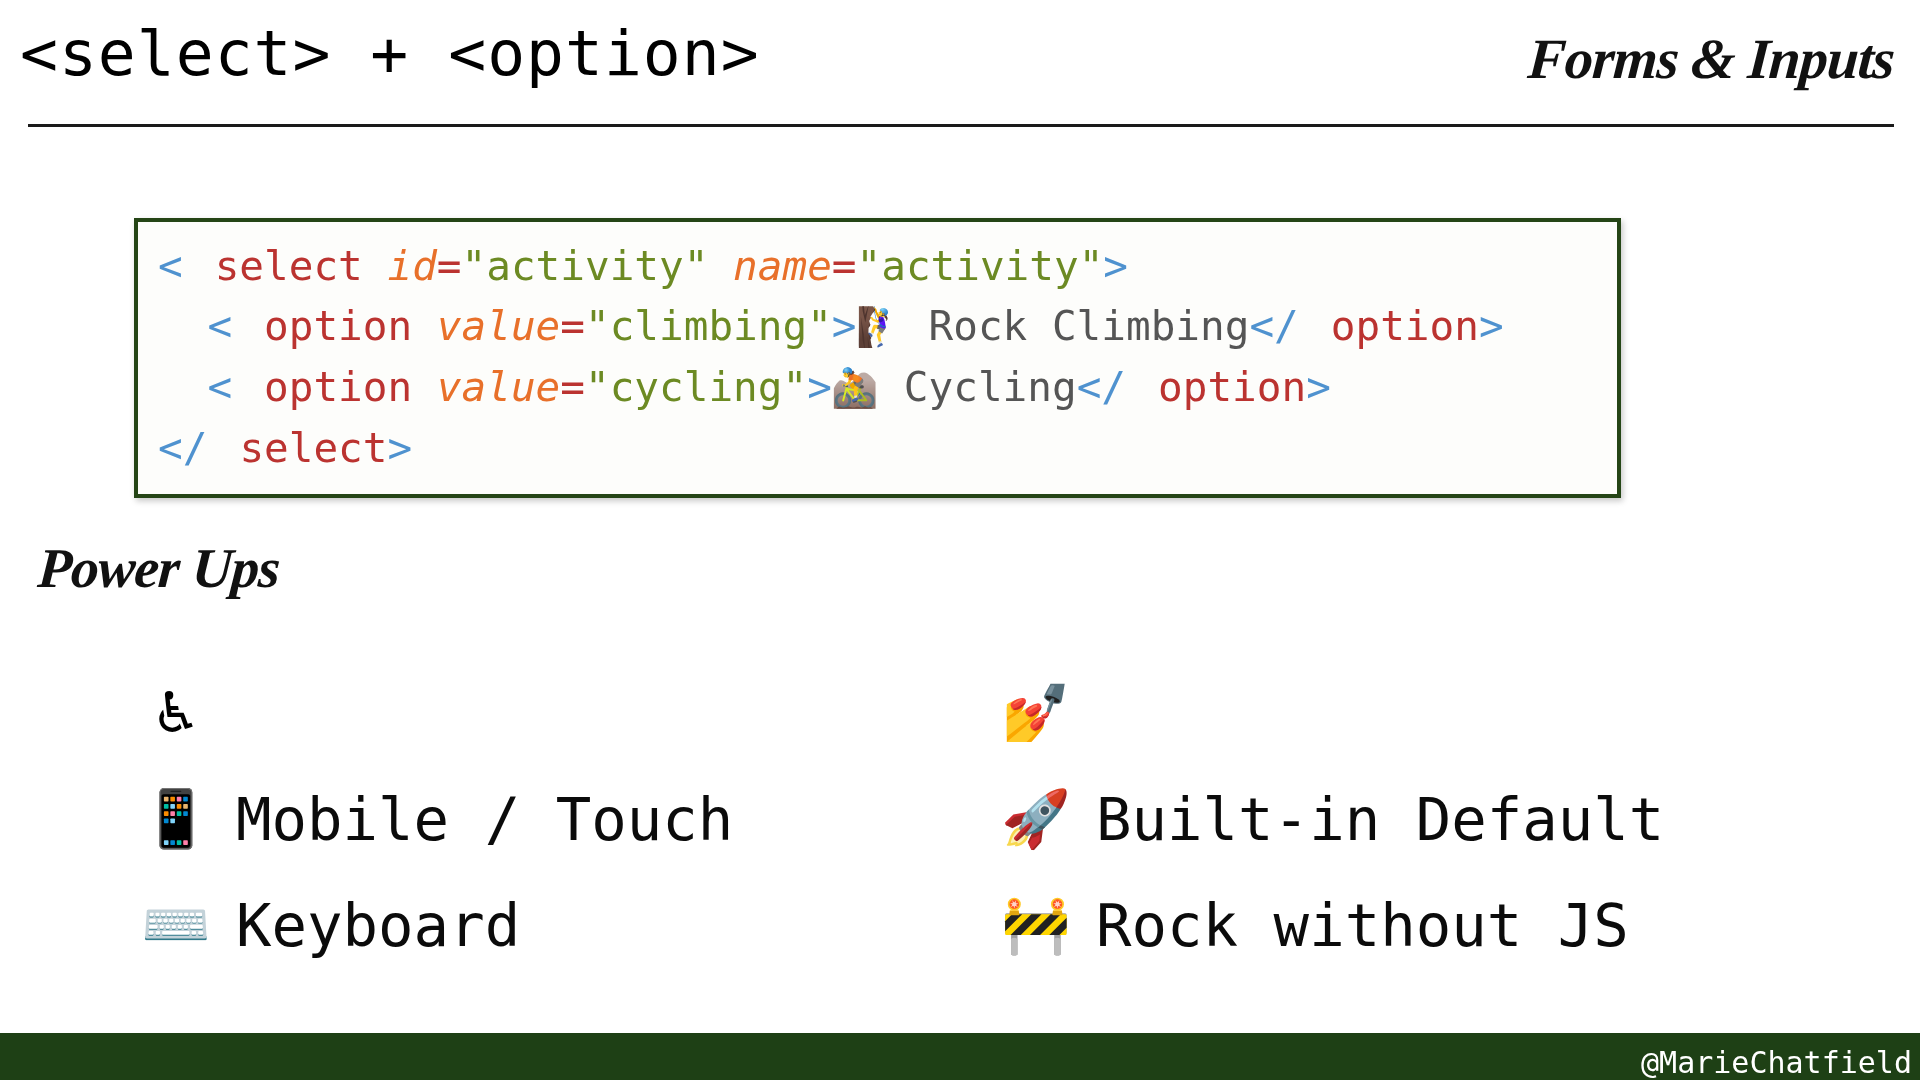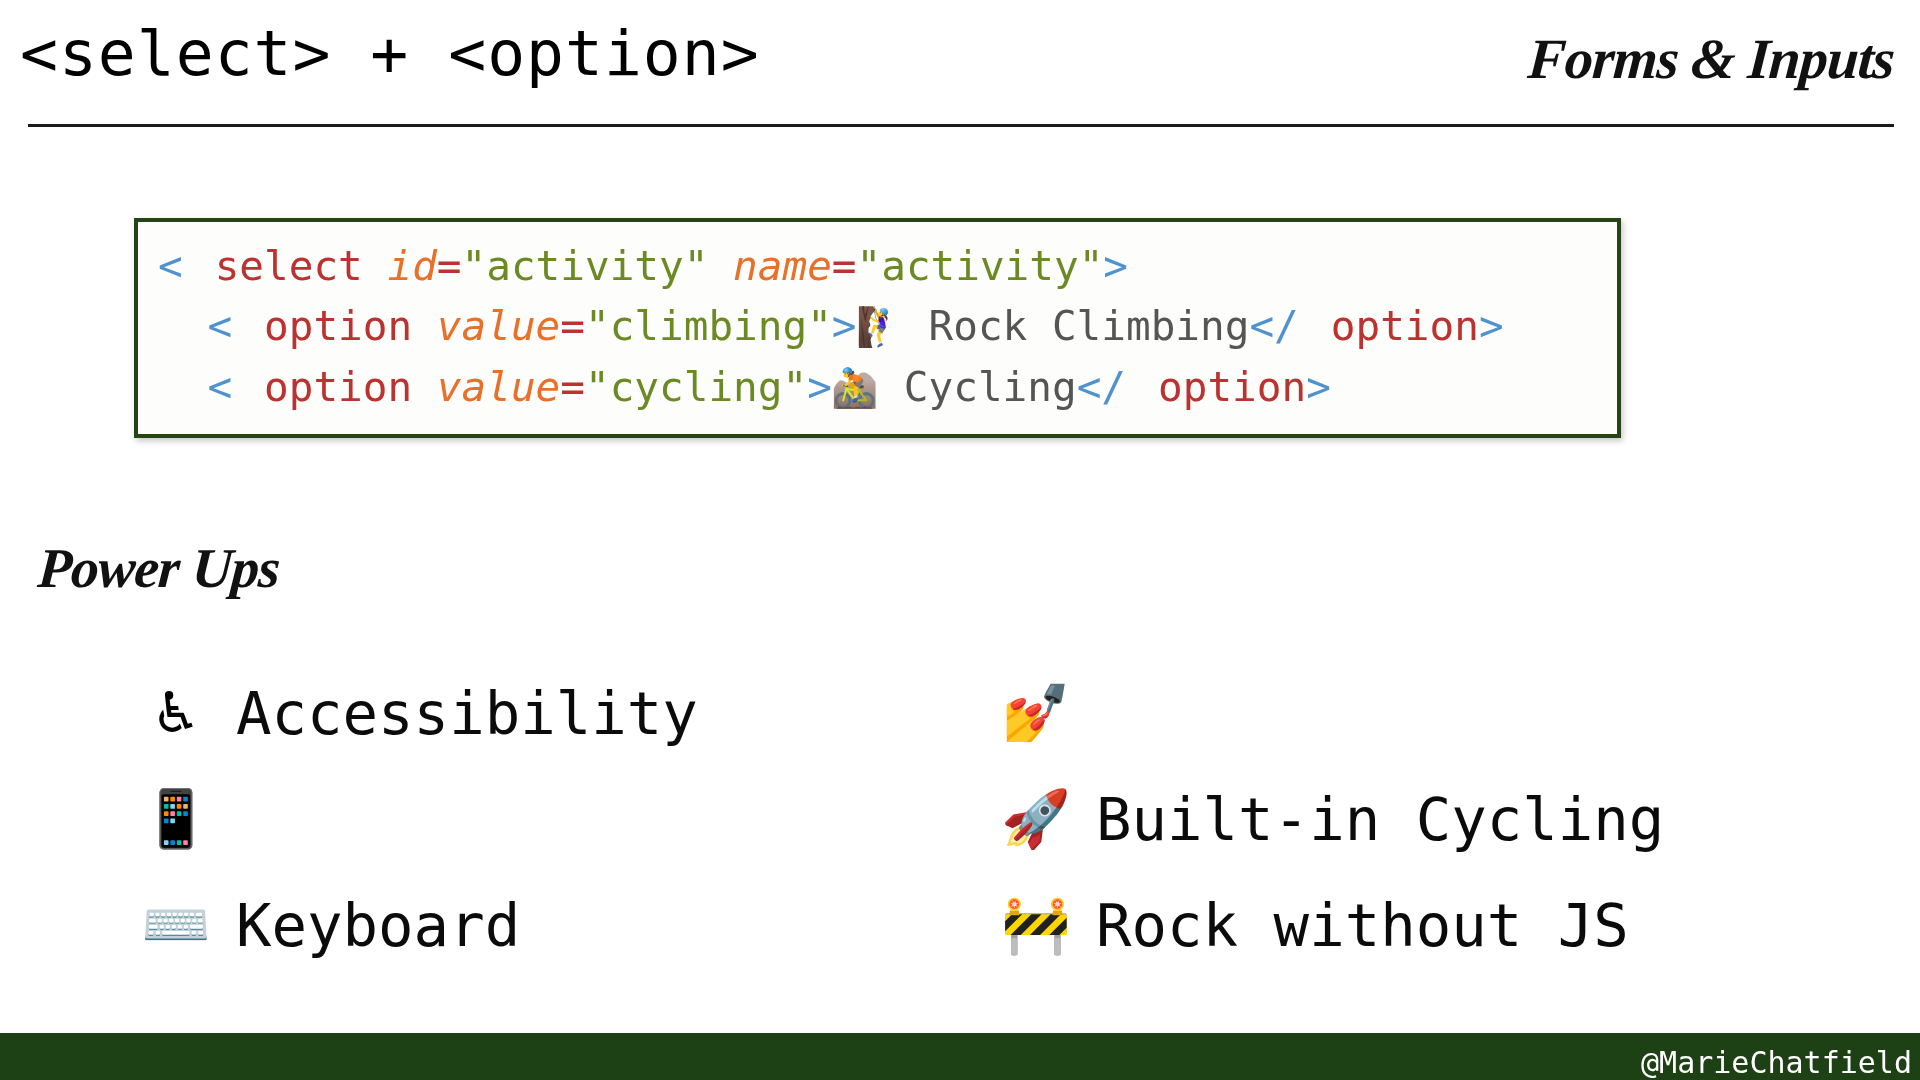--- a/index.html
+++ b/index.html
@@ -159,39 +159,40 @@
   <div class="header-title">&lt;select&gt; + &lt;option&gt;</div>
   <div class="header-kicker">Forms &amp; Inputs</div>
   <div class="header-rule"></div>
 </div>
 
 <div class="code-card">
   <div id="code-lines">
       <div class="code-line"><span class="tok-punc">&lt;</span><span class="tok-tag">select</span><span class="tok-text"> </span><span class="tok-attr">id</span><span class="tok-eq">=</span><span class="tok-str">"activity"</span><span class="tok-text"> </span><span class="tok-attr">name</span><span class="tok-eq">=</span><span class="tok-str">"activity"</span><span class="tok-punc">&gt;</span></div>
       <div class="code-line"><span>  </span><span class="tok-punc">&lt;</span><span class="tok-tag">option</span><span class="tok-text"> </span><span class="tok-attr">value</span><span class="tok-eq">=</span><span class="tok-str">"climbing"</span><span class="tok-punc">&gt;</span><span class="code-emoji">🧗‍♀️</span><span class="tok-text"> Rock Climbing</span><span class="tok-punc">&lt;/</span><span class="tok-tag">option</span><span class="tok-punc">&gt;</span></div>
       <div class="code-line"><span>  </span><span class="tok-punc">&lt;</span><span class="tok-tag">option</span><span class="tok-text"> </span><span class="tok-attr">value</span><span class="tok-eq">=</span><span class="tok-str">"cycling"</span><span class="tok-punc">&gt;</span><span class="code-emoji">🚵</span><span class="tok-text"> Cycling</span><span class="tok-punc">&lt;/</span><span class="tok-tag">option</span><span class="tok-punc">&gt;</span></div>
+      <div class="code-line"><span class="tok-punc">&lt;/</span><span class="tok-tag">select</span><span class="tok-punc">&gt;</span></div>
     </div>
 </div>
 
 <div class="section-heading">Power Ups</div>
 
 <div class="powerups" id="powerups-grid">
     <div class="pu-item">
       <span class="pu-icon">♿</span>
-      <span class="pu-label">Accessibility</span>
     </div>
     <div class="pu-item">
       <span class="pu-icon">💅</span>
     </div>
     <div class="pu-item">
       <span class="pu-icon">📱</span>
+      <span class="pu-label">Mobile / Touch</span>
     </div>
     <div class="pu-item">
       <span class="pu-icon">🚀</span>
-      <span class="pu-label">Built-in Cycling</span>
+      <span class="pu-label">Built-in Default</span>
     </div>
     <div class="pu-item">
       <span class="pu-icon">⌨️</span>
       <span class="pu-label">Keyboard</span>
     </div>
     <div class="pu-item">
       <span class="pu-icon">🚧</span>
       <span class="pu-label">Rock without JS</span>
     </div>
   </div>

